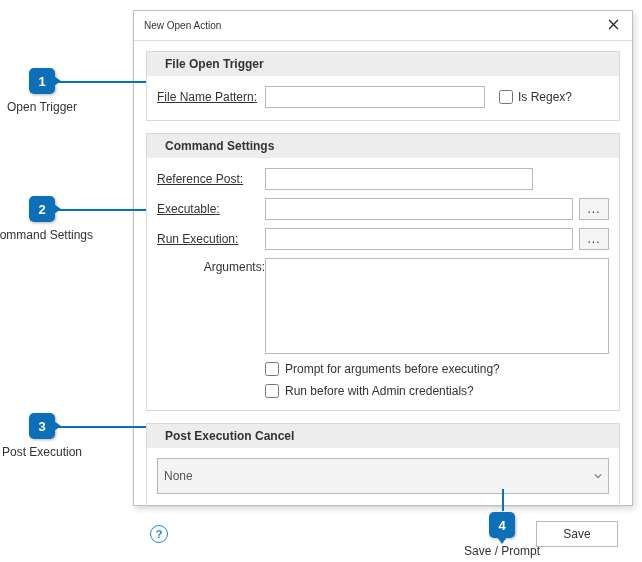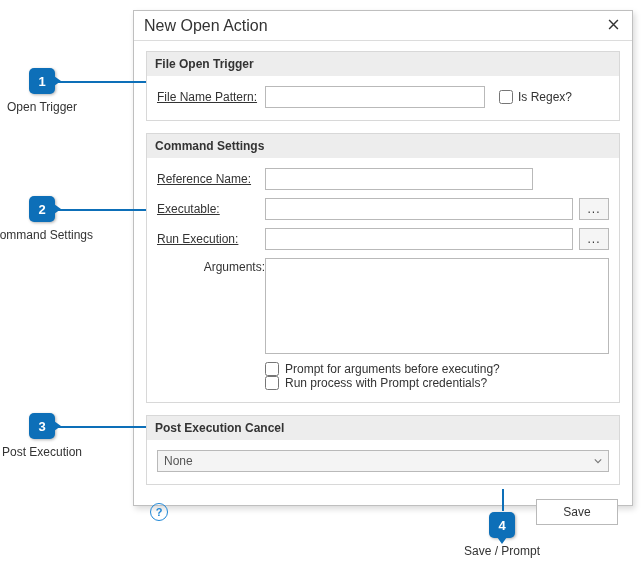--- a/index.html
+++ b/index.html
@@ -21,36 +21,36 @@
     border: 1px solid #bfbfbf;
     background: #fff;
     box-shadow: 2px 3px 6px rgba(0,0,0,0.15);
   }
   .titlebar {
     height: 30px;
     border-bottom: 1px solid #dcdcdc;
     display: flex; align-items: center; justify-content: space-between;
     padding: 0 0 0 10px;
   }
-  .titlebar .title { font-size: 16px; }
+  .titlebar .title { font-size: 10px; }
   .closebtn {
     width: 38px; height: 30px;
     display: flex; align-items: center; justify-content: center;
     cursor: default;
   }
   .closebtn svg { width: 11px; height: 11px; }
   .content { padding: 10px 12px 10px 12px; }
   .group {
     border: 1px solid #d8d8d8;
     margin-bottom: 12px;
   }
   .group-header {
     background: #ededed;
     font-weight: bold;
-    padding: 5px 8px;
+    padding: 5px 18px;
     font-size: 12px;
   }
   .group-body { padding: 10px 10px 12px 10px; }
   .row { display: flex; align-items: center; margin-bottom: 8px; }
   .row:last-child { margin-bottom: 0; }
   .label { width: 108px; flex-shrink: 0; text-decoration: underline; }
   .label-top { width: 108px; flex-shrink: 0; align-self: flex-start; padding-top: 2px; text-align: right; }
   input[type=text].field {
     height: 22px; border: 1px solid #b9b9b9; padding: 2px 4px;
     font-family: inherit; font-size: 12px; background: #fff;
@@ -58,24 +58,24 @@
   .cbx { width: 14px; height: 14px; margin: 0 5px 0 0; vertical-align: middle; }
   .browse-btn {
     width: 30px; height: 22px; border: 1px solid #b9b9b9; background: #f5f5f5;
     margin-left: 6px; display: flex; align-items: center; justify-content: center;
     cursor: default; font-size: 12px; letter-spacing: 1px;
   }
   textarea.args {
     flex: 1; height: 96px; border: 1px solid #b9b9b9; resize: none;
     font-family: inherit; font-size: 12px; padding: 4px;
   }
-  .checkline { margin-left: 108px; display: flex; align-items: center; margin-top: 0; }
+  .checkline { margin-left: 108px; display: flex; align-items: center; margin-top: 8px; }
   .checkline .cbx { margin-right: 6px; }
   .select {
-    flex: 1; height: 22px; border: 1px solid #b9b9b9; background: #f4f4f4;
+    flex: 1; height: 36px; border: 1px solid #b9b9b9; background: #f4f4f4;
     display: flex; align-items: center; justify-content: space-between;
     padding: 0 6px; cursor: default; color: #555;
   }
   .select .chev svg { width: 8px; height: 8px; }
   .footer {
     display: flex; align-items: center; justify-content: space-between;
     padding: 2px 2px 0 2px;
   }
   .help {
     width: 18px; height: 18px; border: 1.5px solid #1f87d6; border-radius: 50%;
@@ -143,21 +143,21 @@
             <span>Is Regex?</span>
           </label>
         </div>
       </div>
     </div>
 
     <div class="group">
       <div class="group-header">Command Settings</div>
       <div class="group-body">
         <div class="row">
-          <span class="label">Reference Name:</span>
+          <span class="label">Reference Post:</span>
           <input type="text" class="field" style="width: 268px;" value="">
         </div>
         <div class="row">
           <span class="label">Executable:</span>
           <input type="text" class="field" style="flex: 1 1 0%;" value="">
           <div class="browse-btn">
                 <span>...</span>
               </div>
         </div>
         <div class="row">
@@ -170,21 +170,21 @@
         <div class="row">
           <span class="label-top">Arguments:</span>
           <textarea class="args" value="" style=""></textarea>
         </div>
         <div class="checkline">
           <input type="checkbox" class="cbx" style="">
           <span>Prompt for arguments before executing?</span>
         </div>
         <div class="checkline">
           <input type="checkbox" class="cbx" style="">
-          <span>Run process with Prompt credentials?</span>
+          <span>Run before with Admin credentials?</span>
         </div>
       </div>
     </div>
 
     <div class="group">
       <div class="group-header">Post Execution Cancel</div>
       <div class="group-body">
         <div class="row">
           <div class="select">
             <span>None</span>

